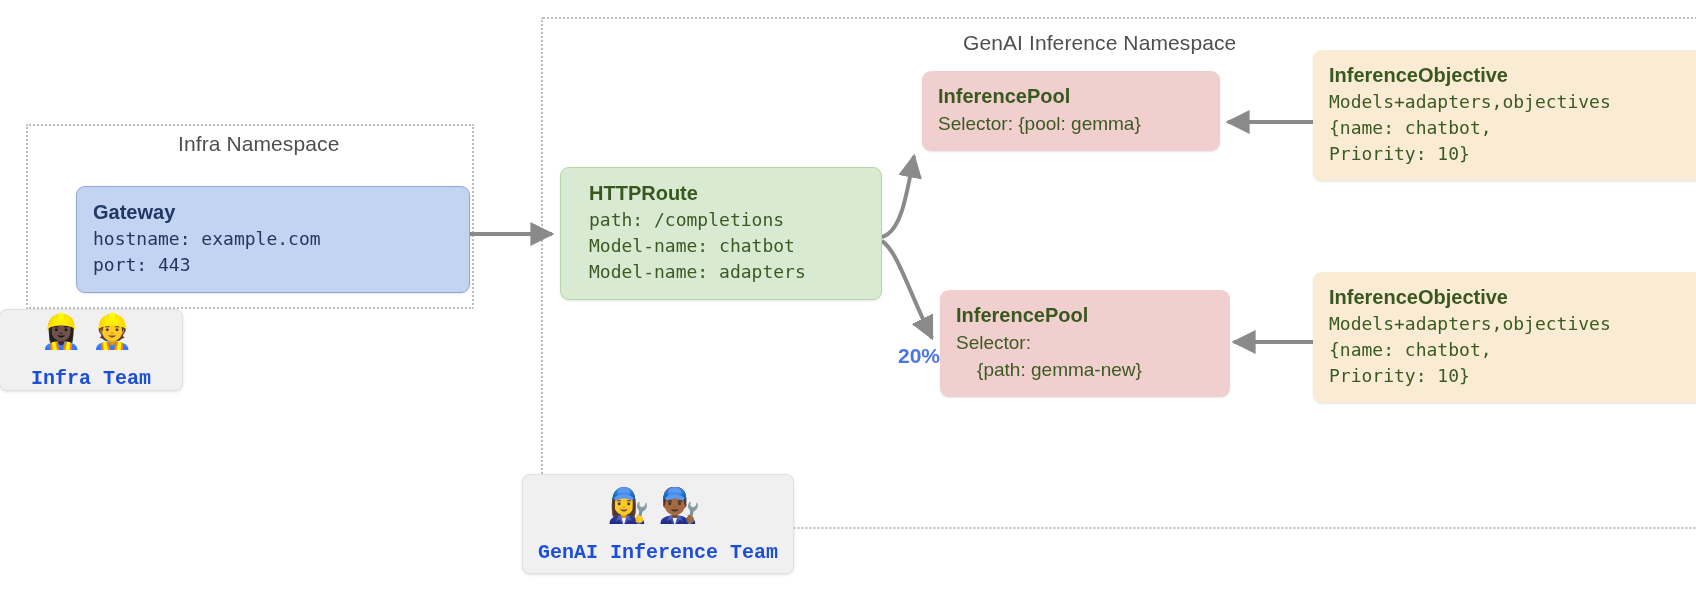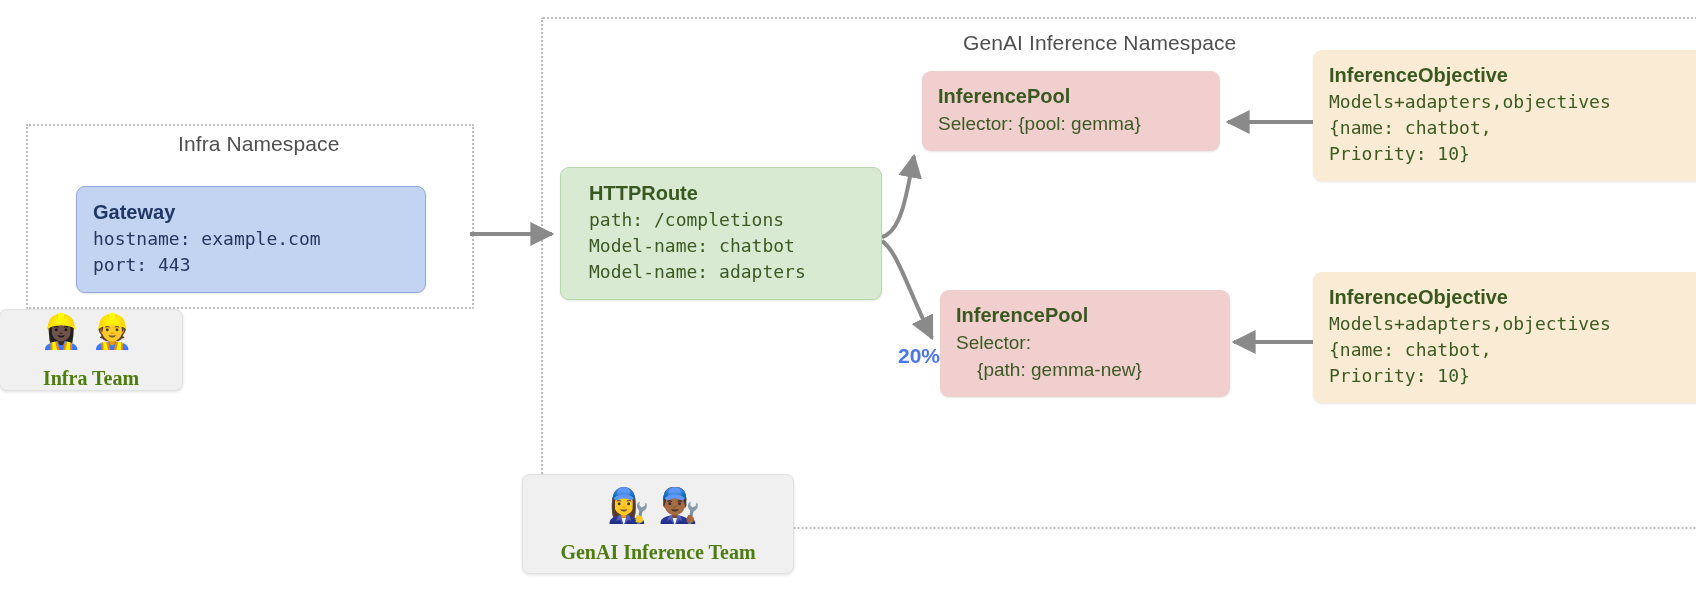--- a/index.html
+++ b/index.html
@@ -111,24 +111,24 @@
     justify-content: center;
   }
   .team-emojis {
     font-family: "DejaVu Sans", sans-serif;
     font-size: 34px;
     line-height: 40px;
     letter-spacing: 8px;
     white-space: nowrap;
   }
   .team-label {
-    font-family: Liberation Serif, serif;
+    font-family: Liberation Mono, monospace;
     font-weight: bold;
     font-size: 20px;
-    color: #4d7c0f;
+    color: #1d4ed8;
     margin-top: 16px;
     white-space: nowrap;
   }
 
   
   .weight-label {
     position: absolute;
     font-family: "Liberation Sans", sans-serif;
     font-weight: bold;
     font-size: 21px;
@@ -168,21 +168,21 @@
 
     <path d="M 882 237 C 900 232 906 200 914 156" fill="none" stroke="#8a8a8a" stroke-width="4" marker-end="url(#ah)"></path>
 
     <path d="M 882 241 C 898 252 908 290 932 338" fill="none" stroke="#8a8a8a" stroke-width="4" marker-end="url(#ah)"></path>
 
     <line x1="1313" y1="122" x2="1228" y2="122" stroke="#8a8a8a" stroke-width="4" marker-end="url(#ah)"></line>
 
     <line x1="1313" y1="342" x2="1234" y2="342" stroke="#8a8a8a" stroke-width="4" marker-end="url(#ah)"></line>
   </svg>
 
-  <div class="node" id="gateway" style="left:76px; top:186px; width:350px;">
+  <div class="node" id="gateway" style="left:76px; top:186px; width:394px;">
     <div class="title">Gateway</div>
     <div class="mono">hostname: example.com</div>
     <div class="mono">port: 443</div>
   </div>
 
   <div class="node" id="httproute" style="left:560px; top:167px; width:322px;padding-left:28px;">
     <div class="title">HTTPRoute</div>
     <div class="mono">path: /completions</div>
     <div class="mono">Model-name: chatbot</div>
     <div class="mono">Model-name: adapters</div>

